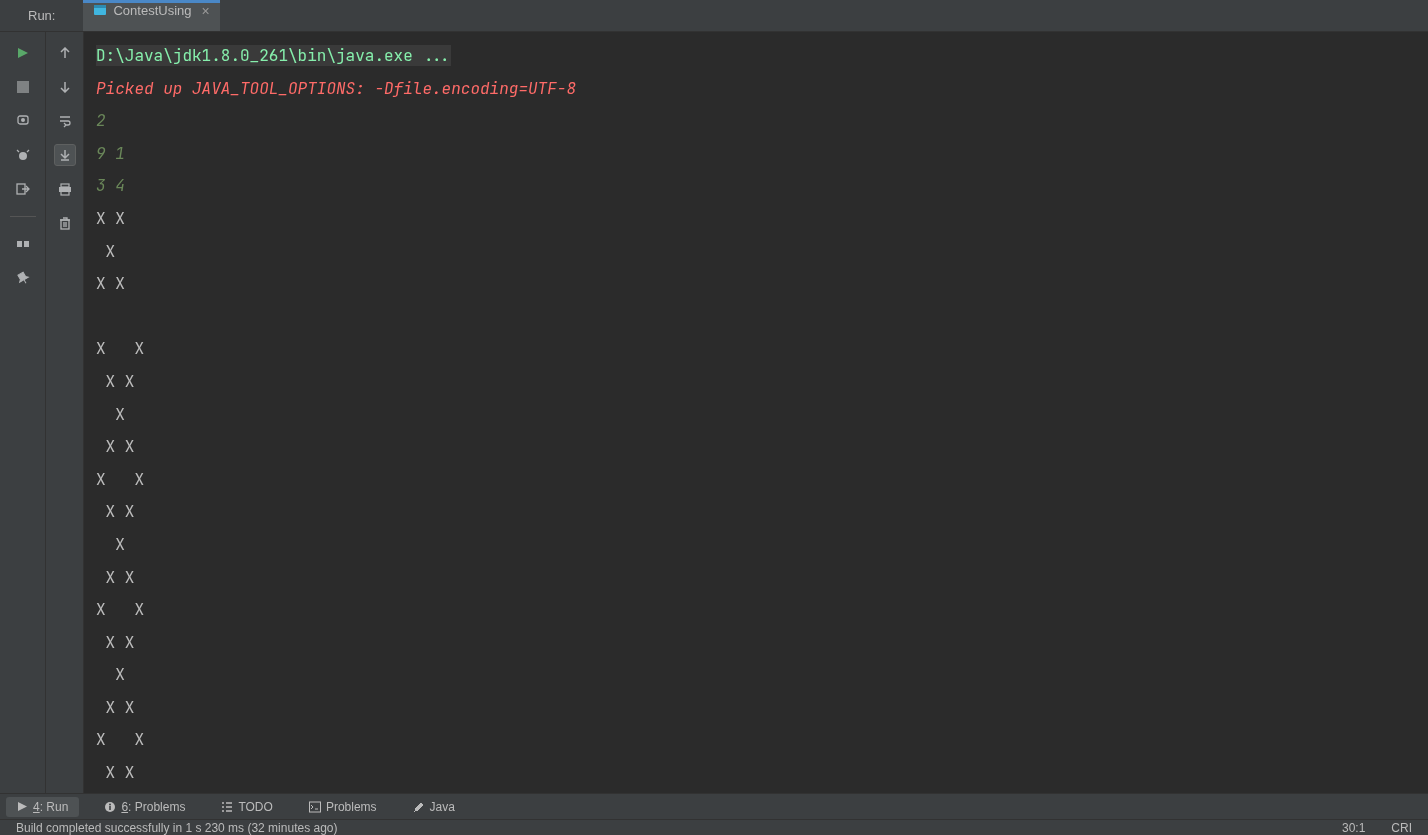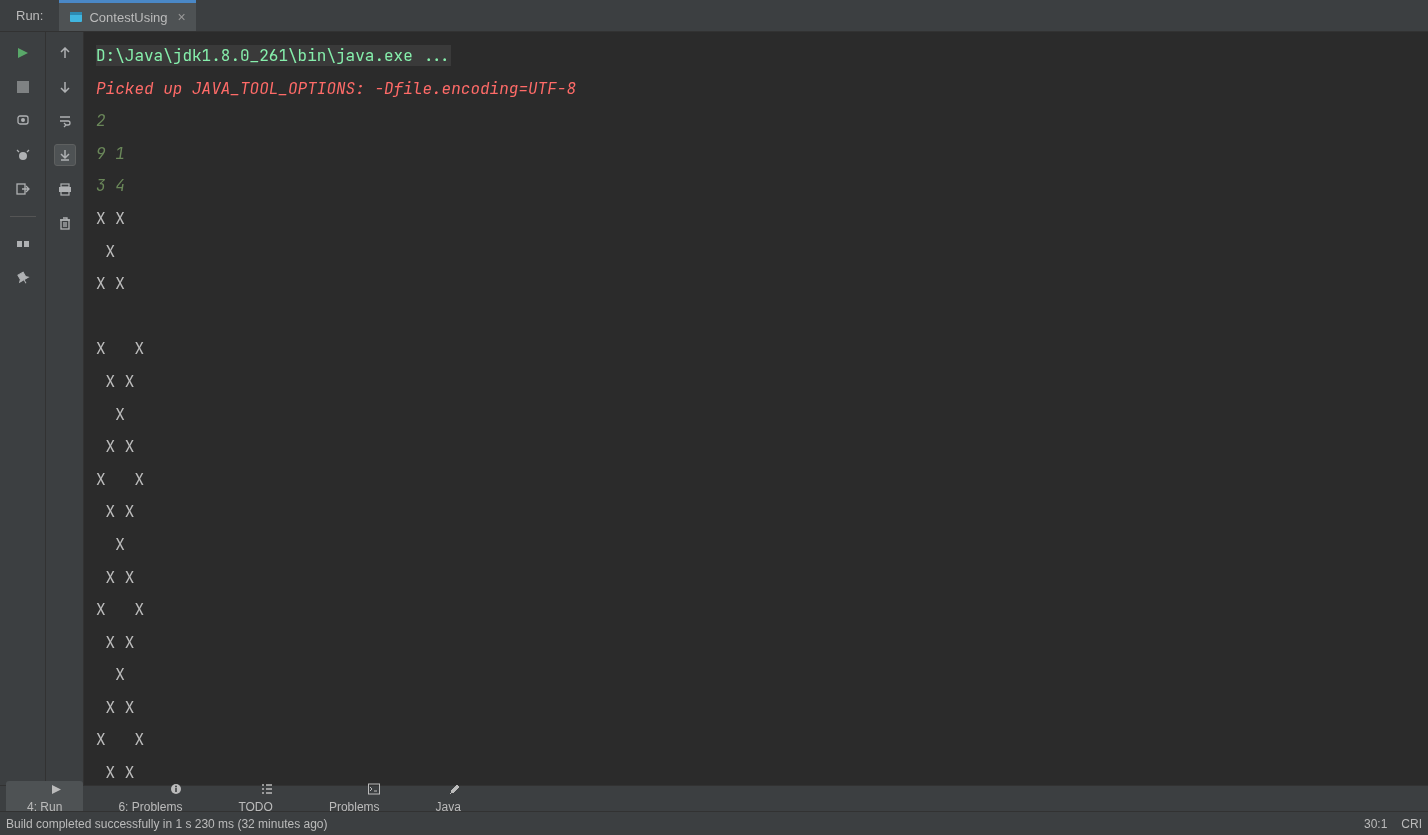--- a/index.html
+++ b/index.html
@@ -15,29 +15,29 @@
   flex-direction: column;
 }
 .top-bar {
   height: 32px;
   background: #3c3f41;
   border-bottom: 1px solid #323232;
   display: flex;
   align-items: stretch;
 }
 .run-label {
-  padding: 0 16px;
+  padding: 0 28px;
   display: flex;
   align-items: center;
   color: #bbbbbb;
   font-size: 13px;
 }
 .tab {
   display: flex;
-  align-items: center;
+  align-items: flex-start;
   padding: 0 10px;
   background: #4e5254;
   border-top: 3px solid #4a88c7;
   gap: 6px;
   color: #bbbbbb;
 }
 .tab-icon {
   display: inline-flex;
 }
 .tab-close {
@@ -114,43 +114,42 @@
   border-top: 1px solid #323232;
   display: flex;
   align-items: center;
   padding: 0 6px;
   gap: 14px;
   font-size: 12px;
   color: #bbbbbb;
 }
 .bot-tab {
   display: flex;
-  align-items: flex-end;
+  align-items: center;
   gap: 5px;
-  padding: 3px 21px;
+  padding: 3px 11px;
   cursor: pointer;
-  flex-direction: column;
 }
 .bot-tab.selected {
   background: #4e5254;
   border-radius: 3px;
 }
 .underline-char { text-decoration: underline; }
 .status-bar {
-  height: 24px;
+  height: 16px;
   background: #3c3f41;
   border-top: 1px solid #323232;
   display: flex;
   align-items: center;
-  padding: 0 6px;
+  padding: 0 16px;
   font-size: 12px;
   color: #bbbbbb;
   justify-content: space-between;
 }
-.status-right { display: flex; gap: 14px; }
+.status-right { display: flex; gap: 26px; }
 svg { display: block; }
 </style>
 </head>
 <body>
 
 <div class="top-bar">
   <div class="run-label">Run:</div>
   <div class="tab">
     <span class="tab-icon">
       <svg width="14" height="14" viewBox="0 0 14 14">

